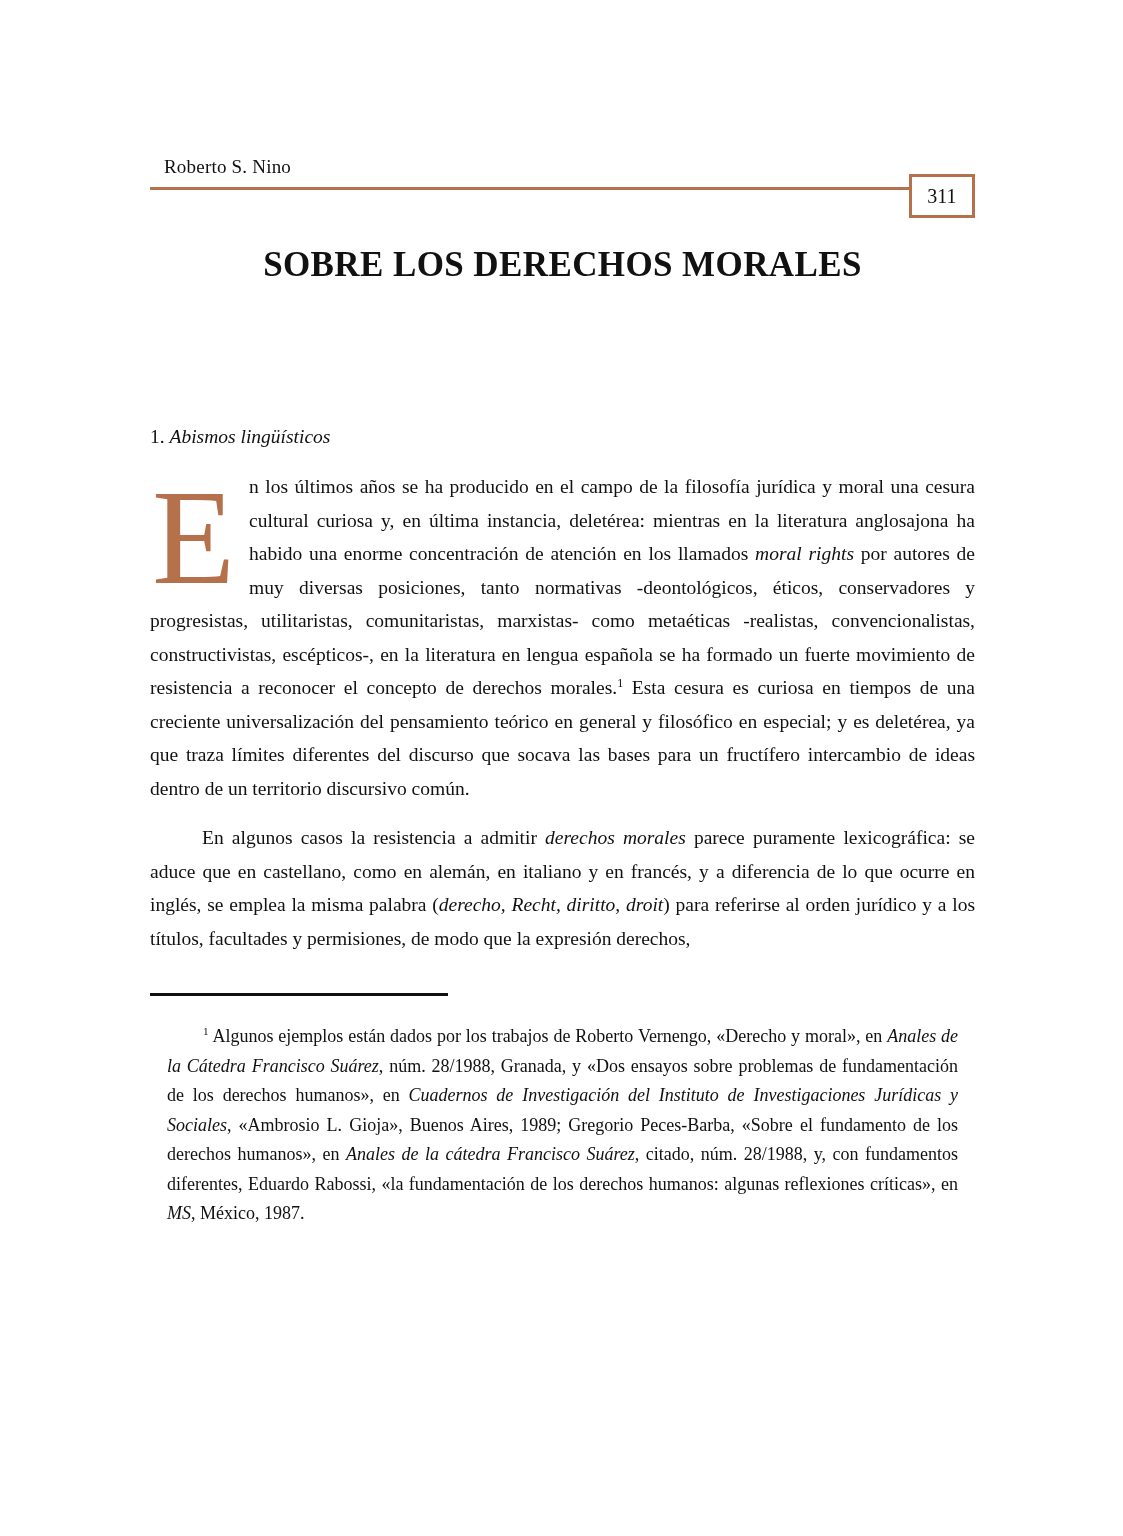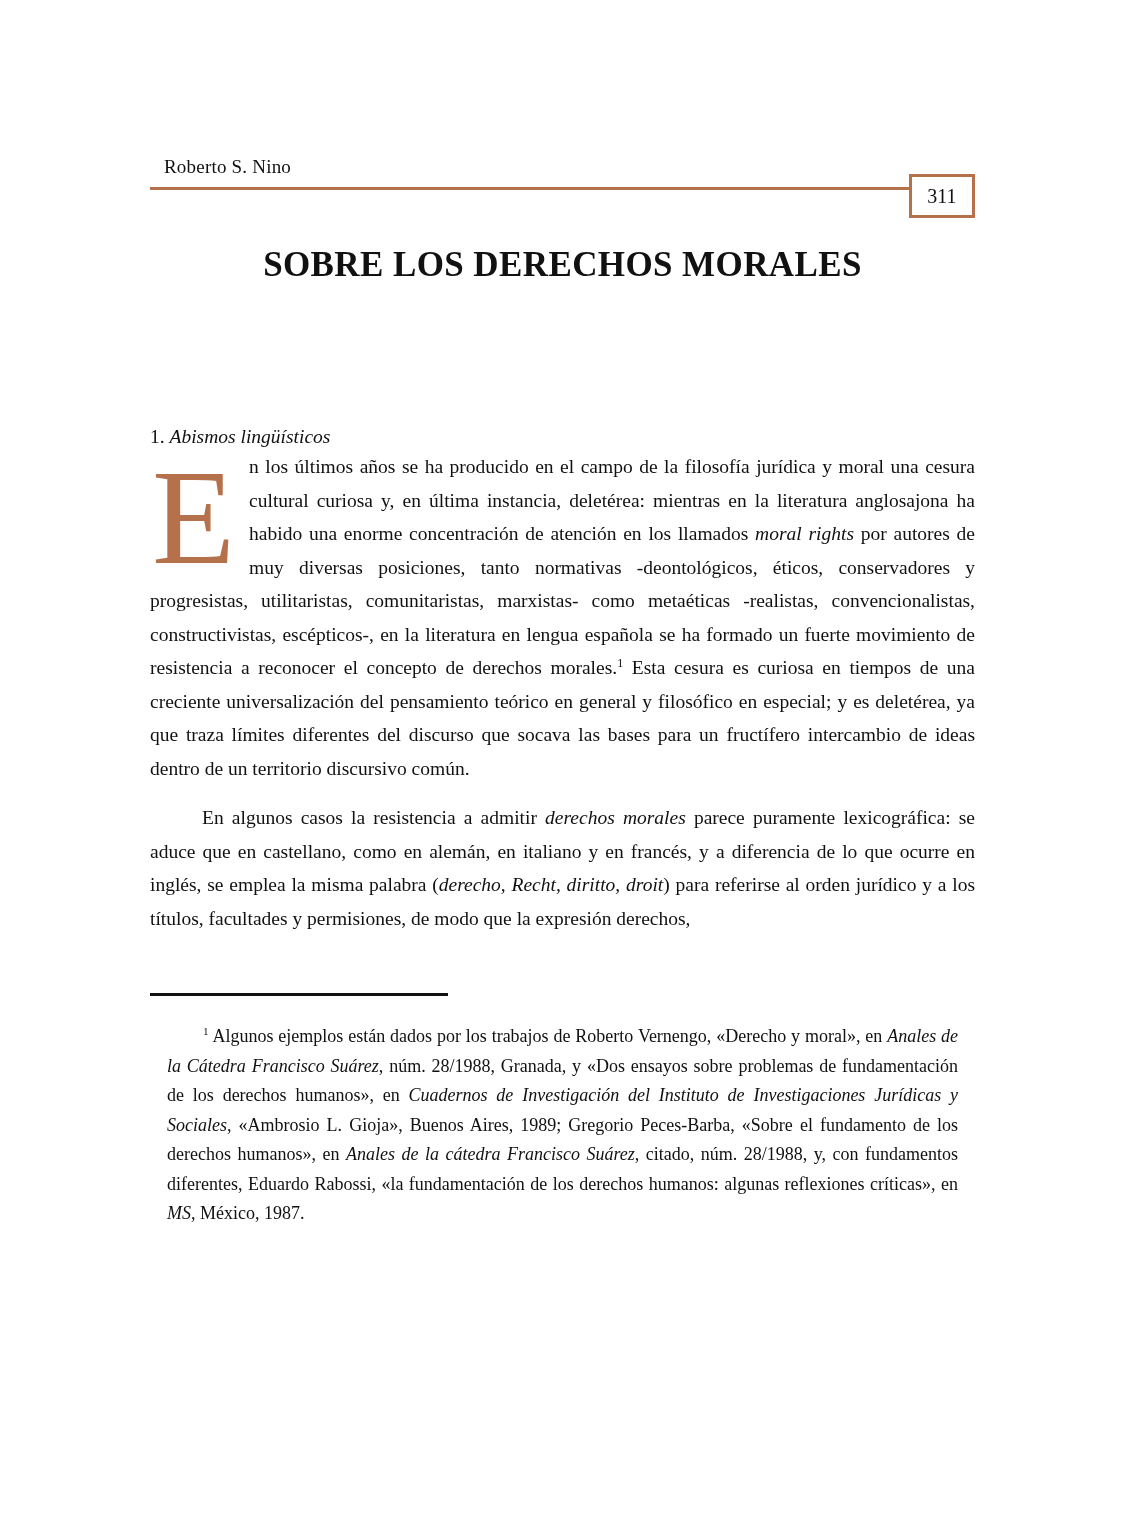--- a/index.html
+++ b/index.html
@@ -85,21 +85,21 @@
   .body-col {
     position: absolute;
     left: 150px;
     top: 424px;
     width: 825px;
   }
 
   .section-head {
     font-size: 19.5px;
     line-height: 26px;
-    margin: 0 0 0 0;
+    margin: 0 0 20px 0;
   }
   .section-head .num { font-style: normal; }
   .section-head .ttl { font-style: italic; }
 
   p.body-par {
     margin: 0;
     font-size: 19.5px;
     line-height: 33.5px;
     text-align: justify;
     text-justify: inter-word;

